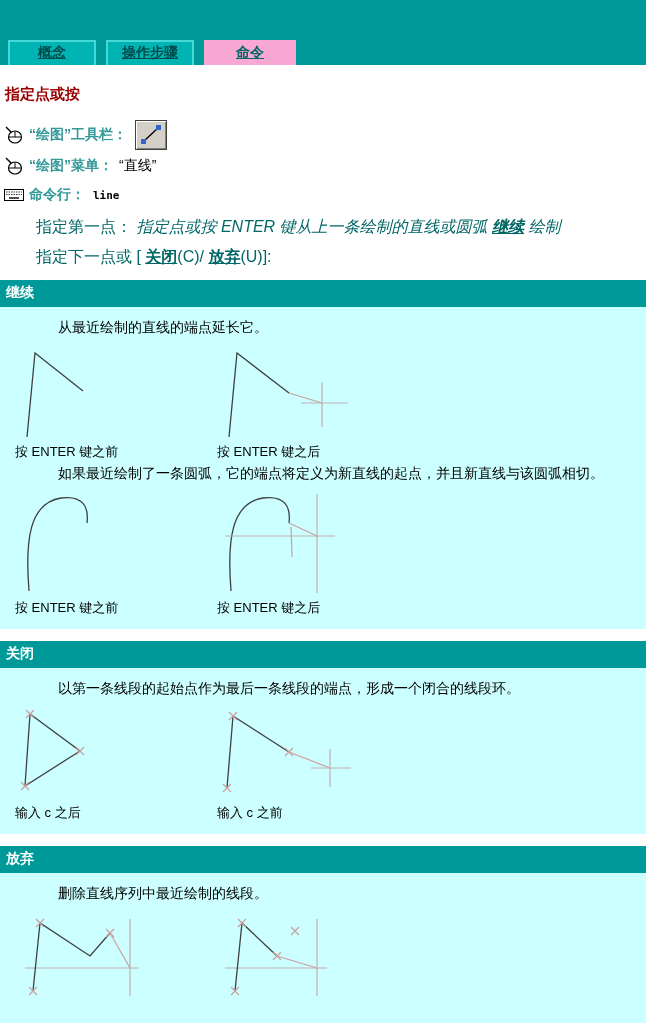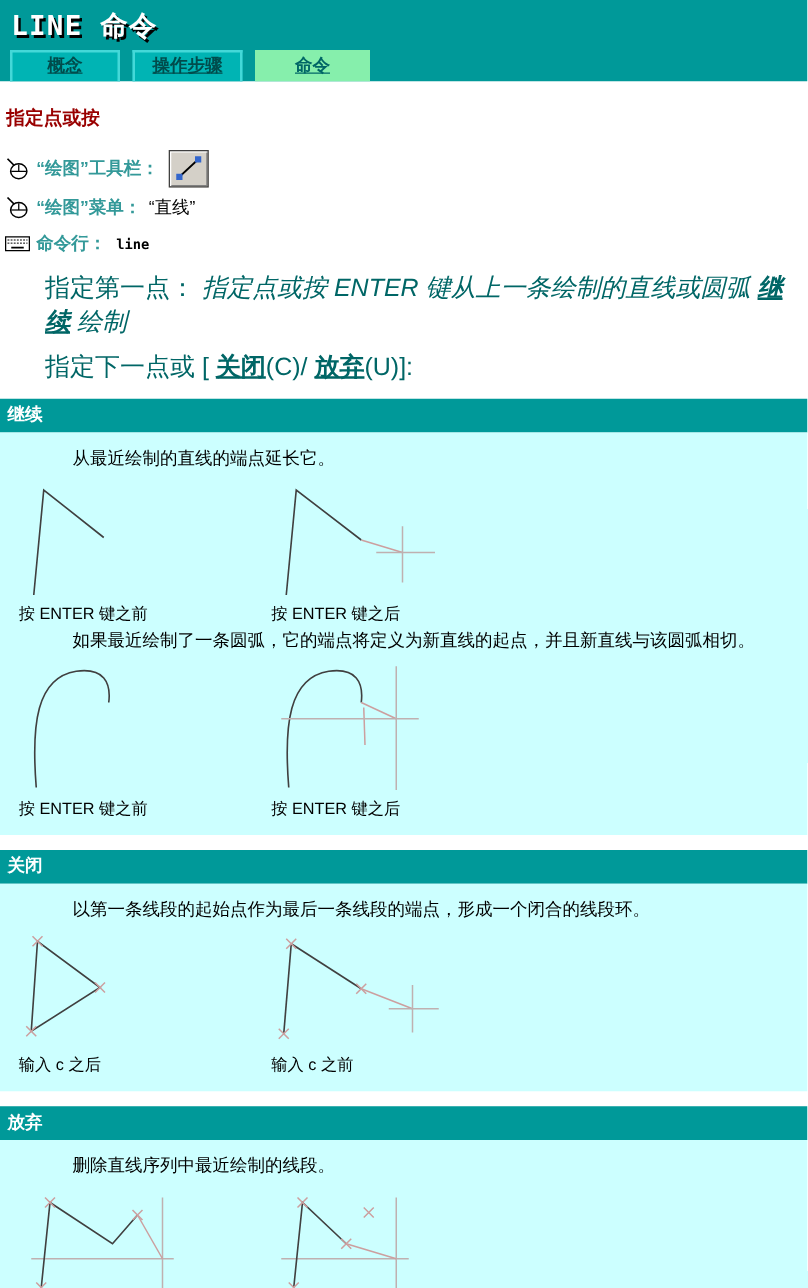--- a/index.html
+++ b/index.html
@@ -33,21 +33,21 @@
     border-bottom: none;
     font-size: 14px;
     font-weight: bold;
     color: #004c4c;
     text-decoration: underline;
     text-align: center;
     line-height: 21px;
     cursor: pointer;
   }
   .tab.active {
-    background: #86efac;
+    background: #f9a8d4;
     border: none;
     color: #006666;
     line-height: 25px;
     min-width: 92px;
   }
 
   
   .red-heading { color: #990000; font-size: 15px; font-weight: bold; margin: 20px 0 16px 5px; }
   .access-row { display: flex; align-items: center; margin: 3px 0 3px 3px; min-height: 26px; }
   .access-icon { width: 22px; display: inline-flex; justify-content: center; margin-right: 4px; flex: none; }
@@ -56,21 +56,21 @@
   .cmd-text { font-family: "DejaVu Sans Mono", "Liberation Mono", monospace; font-weight: bold; font-size: 11px; margin-left: 8px; }
   .line-button {
     width: 32px; height: 30px;
     background: #d4d0c8;
     border: 1px solid #404040;
     box-shadow: inset 1px 1px 0 #ffffff, inset -1px -1px 0 #808080;
     display: inline-flex; align-items: center; justify-content: center;
     margin-left: 8px; cursor: pointer;
   }
 
-  .prompt { color: #006666; font-size: 20px; margin: 9px 0 9px 36px; }
+  .prompt { color: #006666; font-size: 16px; margin: 9px 0 9px 36px; }
   .prompt .it { font-style: italic; }
   .prompt-link { color: #006666; font-weight: bold; text-decoration: underline; cursor: pointer; }
   .prompt-link.it { font-style: italic; }
 
   
   .section { margin-top: 12px; }
   .section:first-of-type { margin-top: 10px; }
   .section-header {
     background: #009999; color: #ffffff;
     font-size: 14px; font-weight: bold;
@@ -80,21 +80,20 @@
   .para { font-size: 14px; line-height: 19px; margin: 3px 16px 3px 58px; }
   .fig-row { display: flex; padding-left: 15px; margin-top: 8px; }
   .fig-cell { width: 202px; }
   .fig-label { font-size: 13px; margin-top: 3px; color: #000; }
   svg.sketch { display: block; }
 </style>
 </head>
 <body>
 
 <div class="header">
-  <div class="page-title">LINE 命令</div>
   <div class="tabs">
     <div class="tab">概念</div>
     <div class="tab">操作步骤</div>
     <div class="tab active">命令</div>
   </div>
 </div>
 
 <div class="red-heading">指定点或按</div>
 
 <div class="access-row">

